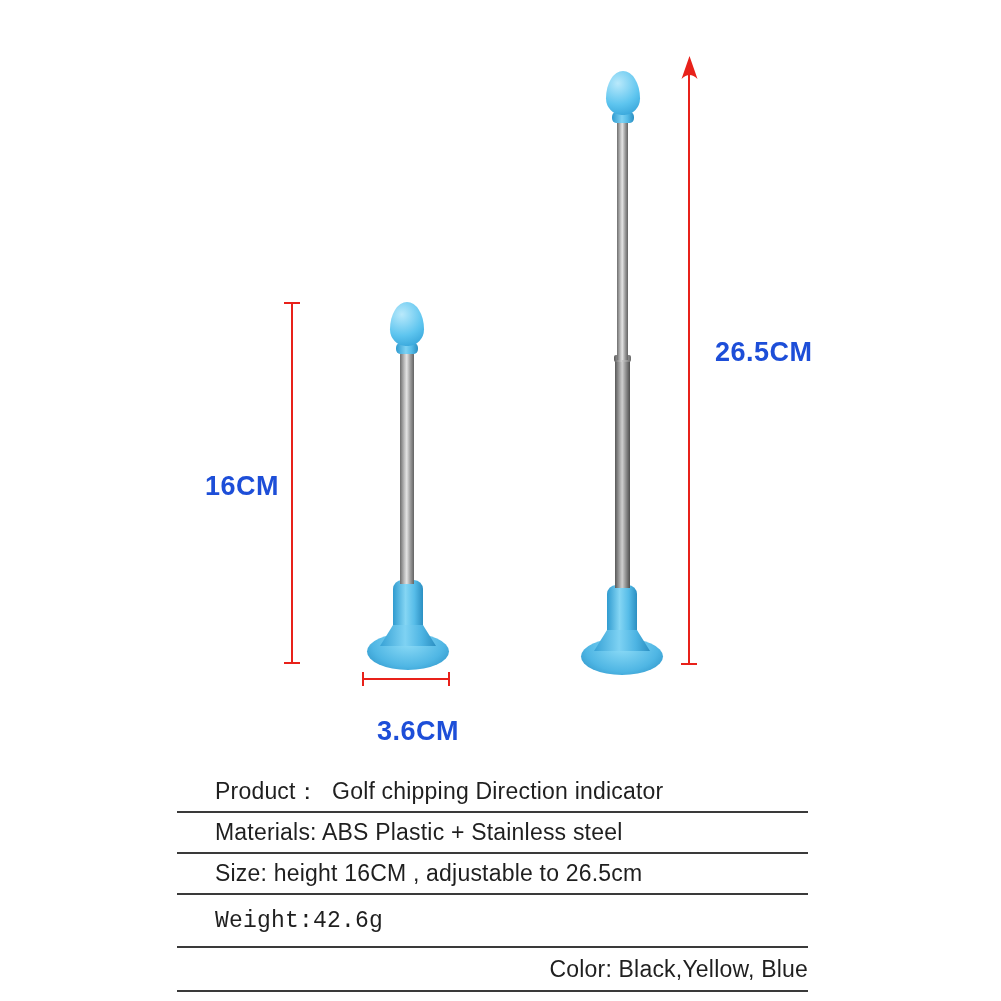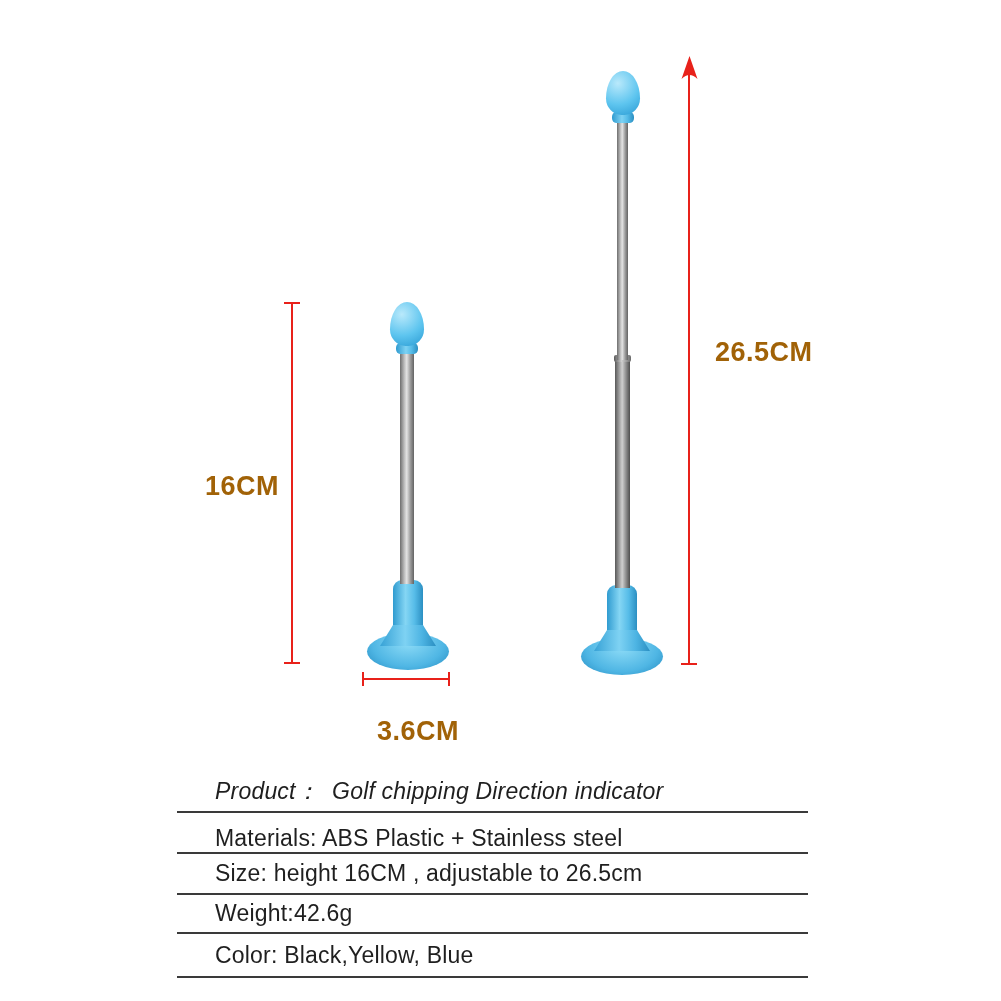--- a/index.html
+++ b/index.html
@@ -45,37 +45,37 @@
     position:absolute;
     background:radial-gradient(ellipse at 50% 25%, #8edcf7, #4fb6e4 62%, #2a90c5 95%);
     border-radius:50%;
   }
   
   .dim-v{position:absolute;width:2px;background:#e8211a;}
   .dim-h{position:absolute;height:2px;background:#e8211a;}
   .cap-h{position:absolute;width:16px;height:2px;background:#e8211a;}
   .cap-v{position:absolute;width:2px;height:14px;background:#e8211a;}
   .red-label{
-    position:absolute;color:#a16207;font-size:27px;font-weight:600;
+    position:absolute;color:#1d4ed8;font-size:27px;font-weight:600;
     letter-spacing:0.5px;white-space:pre;
   }
   .arrowhead{position:absolute;}
   
   .spec-table{
     position:absolute;left:177px;top:771px;width:631px;
   }
   .spec-row{
     display:flex;align-items:center;
     border-bottom:2px solid #3a3a3a;
     padding-left:38px;box-sizing:border-box;
   }
   .spec-row span{
     color:#1f1f1f;font-size:23px;white-space:pre;letter-spacing:0.2px;
   }
-  .r1{height:42px;font-style:italic;} .r2{height:41px;align-items:flex-end;} .r3{height:41px;} .r4{height:39px;} .r5{height:44px;}
+  .r1{height:42px;} .r2{height:41px;} .r3{height:41px;} .r4{height:53px;font-family:Liberation Mono, monospace;} .r5{height:44px;justify-content:flex-end;}
 </style>
 </head>
 <body>
 
 <div class="canvas">
 
   <div>
     <div class="base" style="left:367px;top:633px;width:82px;height:37px;"></div>
     <div class="flare" style="left:380px;top:618px;width:56px;height:28px;"></div>
     <div class="holder" style="left:393px;top:580px;width:30px;height:45px;"></div>

